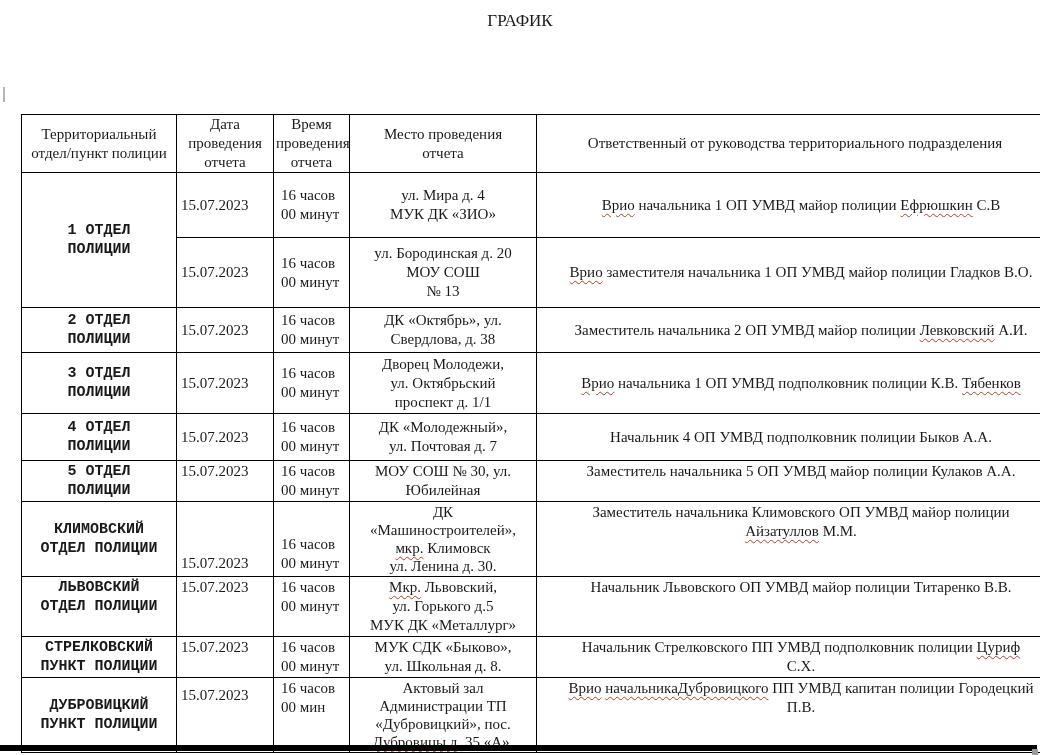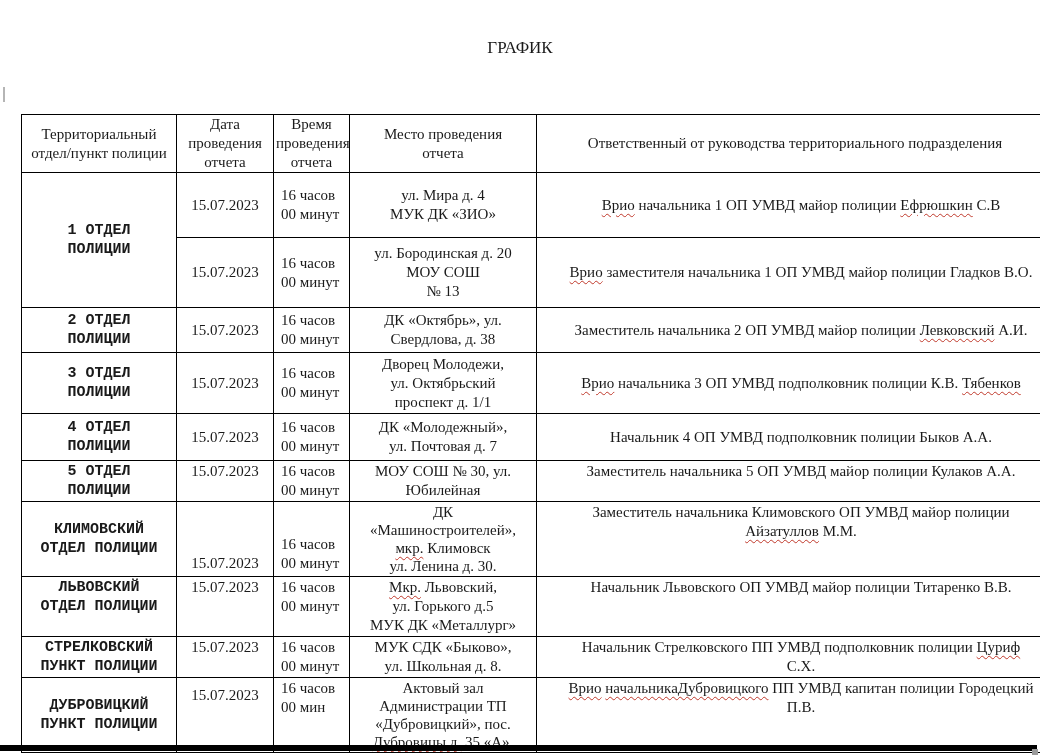--- a/index.html
+++ b/index.html
@@ -2,31 +2,31 @@
 <html style="--spell: #c0392b;"><head>
 <meta charset="utf-8">
 <style>
   html,body { margin:0; padding:0; }
   body {
     width:1040px; height:755px; background:#ffffff; overflow:hidden; position:relative;
     font-family:"Liberation Serif","DejaVu Serif",serif; color:#1a1a1a;
   }
   .title-block { position:absolute; top:10px; left:15px; width:1010px; text-align:center;
                  font-size:17px; line-height:22px; }
-  .t1 { white-space:pre-line;margin-top:27px; }
+  .t1 { white-space:pre-line; }
   .t2 { white-space:pre-wrap; }
 
   table.grid { position:absolute; left:21px; top:103px; width:1032px;
                border-collapse:collapse; table-layout:fixed;
                font-size:15px; line-height:19px;margin-top:11px; }
   td { border:1.5px solid #000; padding:1px 4px; vertical-align:middle;
        white-space:pre-line; overflow:hidden; }
   td.hd   { text-align:center; vertical-align:middle; padding:0 2px; }
   td.ter  { font-weight:bold; text-align:center;font-family:Liberation Mono, monospace; }
-  td.date { text-align:center; }
+  td.date { text-align:left; }
   td.time { text-align:left; padding-left:7px; }
   td.place{ text-align:center; }
   td.resp { text-align:center; padding-left:16px; }
   .vt { vertical-align:top; }
   .vb { vertical-align:bottom; padding-bottom:3px; }
   .pt8 { padding-top:8px; }
   .lh18 { line-height:18px; }
   .sp { text-decoration-line:underline; text-decoration-style:wavy;
         text-decoration-color:var(--spell,#c0392b); text-decoration-thickness:1px;
         text-underline-offset:3px; }
@@ -102,21 +102,21 @@
 
   <tr style="height:61px">
     <td class="ter">3 ОТДЕЛ
 ПОЛИЦИИ</td>
     <td class="date">15.07.2023</td>
     <td class="time">16 часов
 00 минут</td>
     <td class="place">Дворец Молодежи,
 ул. Октябрьский
 проспект д. 1/1</td>
-    <td class="resp"><span class="sp">Врио</span><span>  начальника 3 ОП УМВД подполковник полиции К.В. </span><span class="sp">Тябенков</span></td>
+    <td class="resp"><span class="sp">Врио</span><span>  начальника 1 ОП УМВД подполковник полиции К.В. </span><span class="sp">Тябенков</span></td>
   </tr>
 
   <tr style="height:47px">
     <td class="ter">4 ОТДЕЛ
 ПОЛИЦИИ</td>
     <td class="date">15.07.2023</td>
     <td class="time">16 часов
 00 минут</td>
     <td class="place">ДК «Молодежный»,
 ул. Почтовая д. 7</td>

